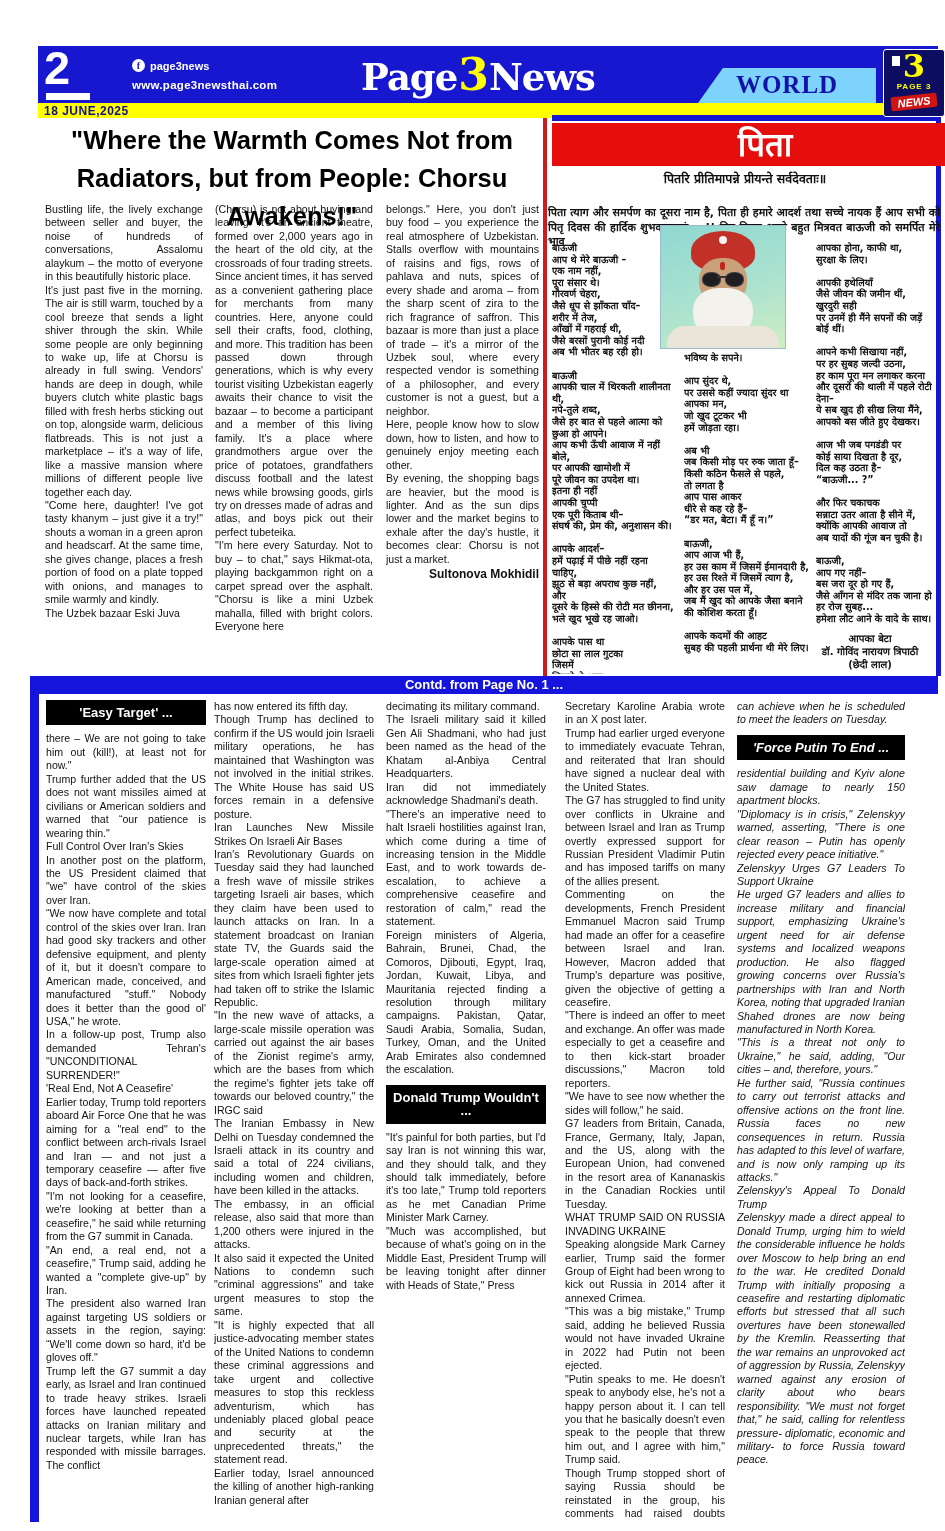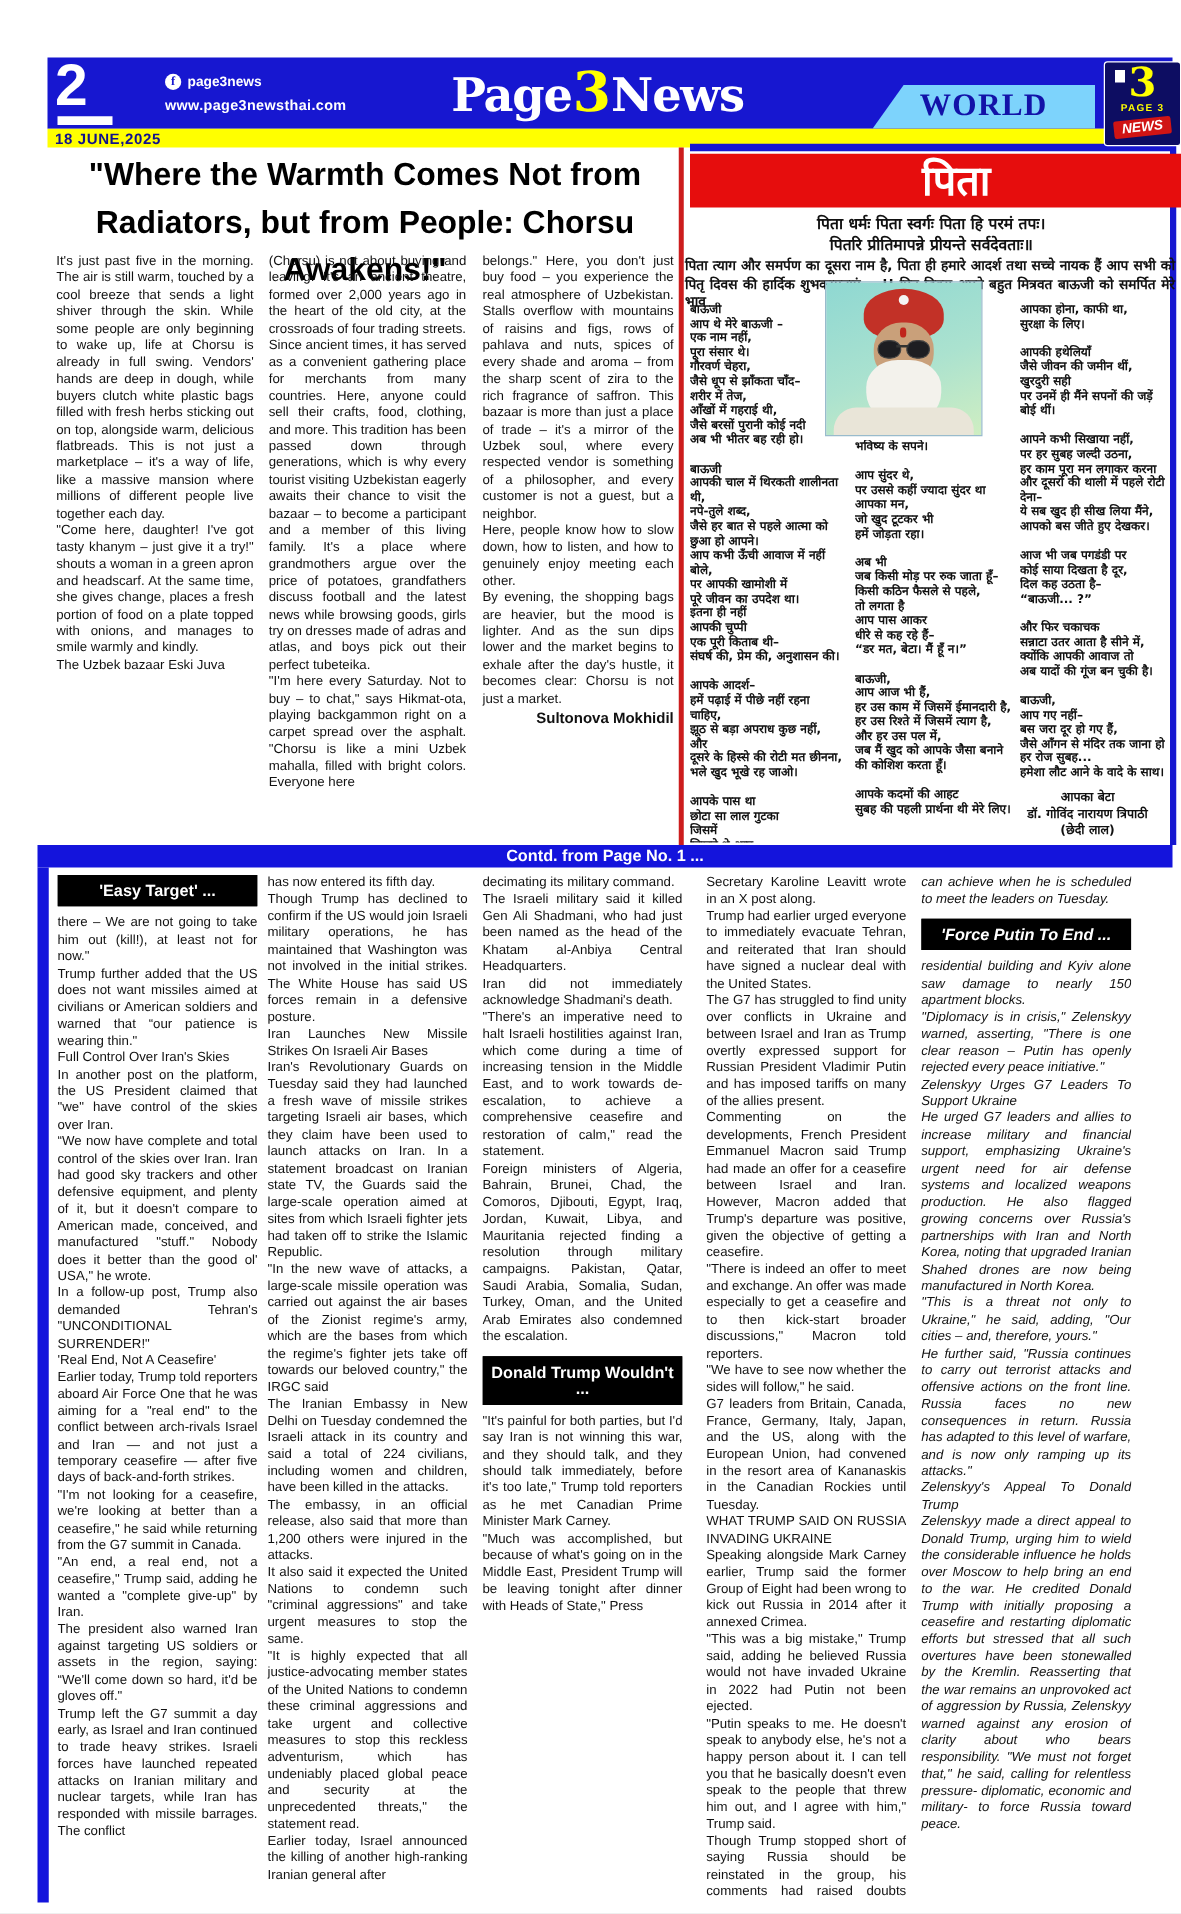--- a/index.html
+++ b/index.html
@@ -101,20 +101,21 @@
   </div>
   <div class="abs datestrip">
     <div class="abs datetxt">18 JUNE,2025</div>
   </div>
 
   <div class="abs headline">
     <div>"Where the Warmth Comes Not from</div>
     <div>Radiators, but from People: Chorsu Awakens!"</div>
   </div>
   <div class="abs ecol" style="left:45px;top:203px;width:158px;height:470px;">
+      <p>Bustling life, the lively exchange between seller and buyer, the noise of hundreds of conversations, Assalomu alaykum – the motto of everyone in this beautifully historic place.</p>
       <p>It's just past five in the morning. The air is still warm, touched by a cool breeze that sends a light shiver through the skin. While some people are only beginning to wake up, life at Chorsu is already in full swing. Vendors' hands are deep in dough, while buyers clutch white plastic bags filled with fresh herbs sticking out on top, alongside warm, delicious flatbreads. This is not just a marketplace – it's a way of life, like a massive mansion where millions of different people live together each day.</p>
       <p>"Come here, daughter! I've got tasty khanym – just give it a try!" shouts a woman in a green apron and headscarf. At the same time, she gives change, places a fresh portion of food on a plate topped with onions, and manages to smile warmly and kindly.</p>
       <p>The Uzbek bazaar Eski Juva</p>
     </div>
   <div class="abs ecol" style="left:215px;top:203px;width:158px;height:470px;">
       <p>(Chorsu) is not about buying and leaving. It's an ancient theatre, formed over 2,000 years ago in the heart of the old city, at the crossroads of four trading streets.</p>
       <p>Since ancient times, it has served as a convenient gathering place for merchants from many countries. Here, anyone could sell their crafts, food, clothing, and more. This tradition has been passed down through generations, which is why every tourist visiting Uzbekistan eagerly awaits their chance to visit the bazaar – to become a participant and a member of this living family. It's a place where grandmothers argue over the price of potatoes, grandfathers discuss football and the latest news while browsing goods, girls try on dresses made of adras and atlas, and boys pick out their perfect tubeteika.</p>
       <p>"I'm here every Saturday. Not to buy – to chat," says Hikmat-ota, playing backgammon right on a carpet spread over the asphalt. "Chorsu is like a mini Uzbek mahalla, filled with bright colors. Everyone here</p>
     </div>
   <div class="abs ecol" style="left:386px;top:203px;width:153px;height:470px;">
@@ -124,21 +125,20 @@
         <p>By evening, the shopping bags are heavier, but the mood is lighter. And as the sun dips lower and the market begins to exhale after the day's hustle, it becomes clear: Chorsu is not just a market.</p>
       </div>
     <div class="byline">Sultonova Mokhidil</div>
   </div>
   <div class="abs red-divider"></div>
 
   <div class="abs hindi-topline"></div>
   <div class="abs blue-right"></div>
   <div class="abs pita-banner">पिता</div>
   <div class="abs shloka">
-    <div>पिता धर्मः पिता स्वर्गः पिता हि परमं तपः।</div>
     <div>पितरि प्रीतिमापन्ने प्रीयन्ते सर्वदेवताः॥</div>
   </div>
   <div class="abs hintro">पिता त्याग और समर्पण का दूसरा नाम है, पिता ही हमारे आदर्श तथा सच्चे नायक हैं आप सभी को पितृ दिवस की हार्दिक शुभकामनाएं... !! पितृ दिवस अपने बहुत मित्रवत बाऊजी को समर्पित मेरे भाव</div>
 
   <div class="abs photo">
     <div class="turban"></div>
     <div class="turban-dot"></div>
     <div class="face"></div>
     <div class="tilak"></div>
     <div class="lens lensL"></div>
@@ -293,21 +293,21 @@
       </div>
     <div class="blackbox mid">Donald Trump Wouldn't ...</div>
     <div>
         <p>"It's painful for both parties, but I'd say Iran is not winning this war, and they should talk, and they should talk immediately, before it's too late," Trump told reporters as he met Canadian Prime Minister Mark Carney.</p>
         <p>"Much was accomplished, but because of what's going on in the Middle East, President Trump will be leaving tonight after dinner with Heads of State," Press</p>
       </div>
   </div>
 
   <div class="abs ecol newscol" style="left:565px;width:160px;">
     <div>
-        <p>Secretary Karoline Leavitt wrote in an X post along.</p>
+        <p>Secretary Karoline Arabia wrote in an X post later.</p>
         <p>Trump had earlier urged everyone to immediately evacuate Tehran, and reiterated that Iran should have signed a nuclear deal with the United States.</p>
         <p>The G7 has struggled to find unity over conflicts in Ukraine and between Israel and Iran as Trump overtly expressed support for Russian President Vladimir Putin and has imposed tariffs on many of the allies present.</p>
         <p>Commenting on the developments, French President Emmanuel Macron said Trump had made an offer for a ceasefire between Israel and Iran. However, Macron added that Trump's departure was positive, given the objective of getting a ceasefire.</p>
         <p>"There is indeed an offer to meet and exchange. An offer was made especially to get a ceasefire and to then kick-start broader discussions," Macron told reporters.</p>
         <p>"We have to see now whether the sides will follow," he said.</p>
         <p>G7 leaders from Britain, Canada, France, Germany, Italy, Japan, and the US, along with the European Union, had convened in the resort area of Kananaskis in the Canadian Rockies until Tuesday.</p>
         <p>WHAT TRUMP SAID ON RUSSIA INVADING UKRAINE</p>
         <p>Speaking alongside Mark Carney earlier, Trump said the former Group of Eight had been wrong to kick out Russia in 2014 after it annexed Crimea.</p>
         <p>"This was a big mistake," Trump said, adding he believed Russia would not have invaded Ukraine in 2022 had Putin not been ejected.</p>
         <p>"Putin speaks to me. He doesn't speak to anybody else, he's not a happy person about it. I can tell you that he basically doesn't even speak to the people that threw him out, and I agree with him," Trump said.</p>

